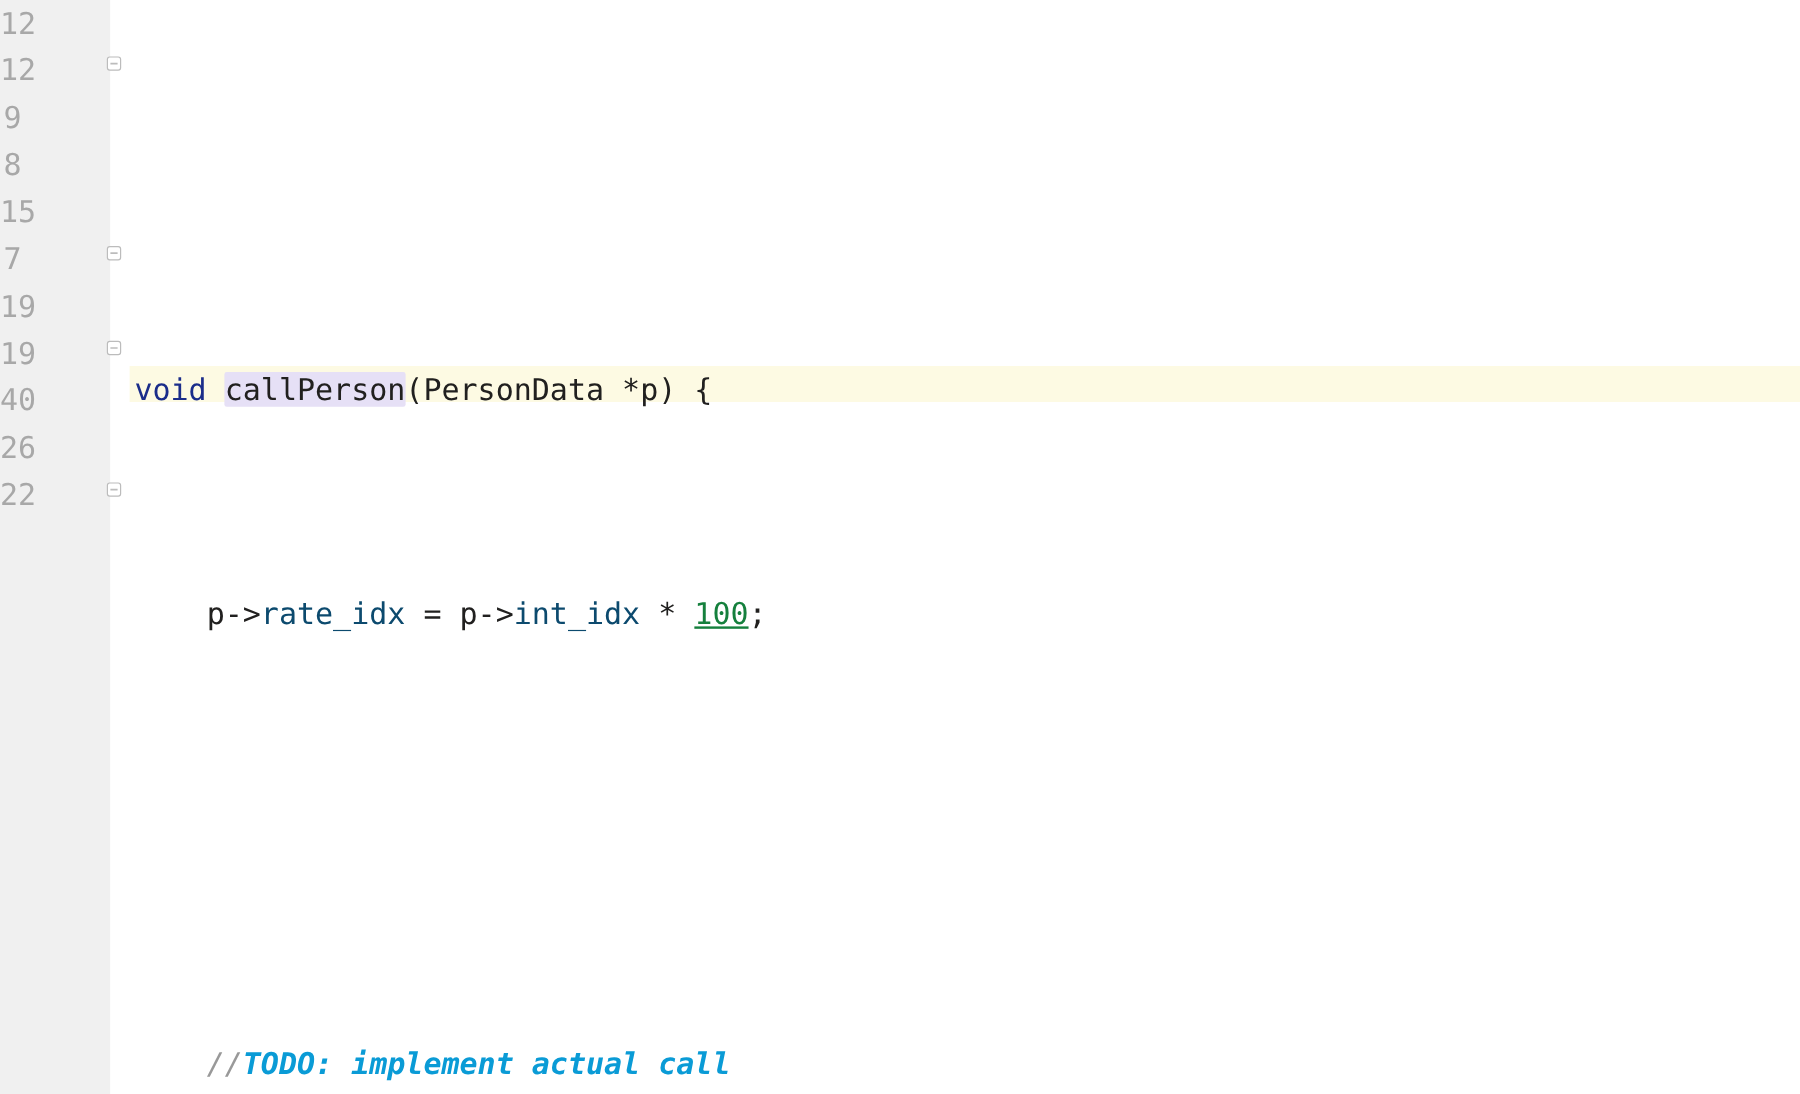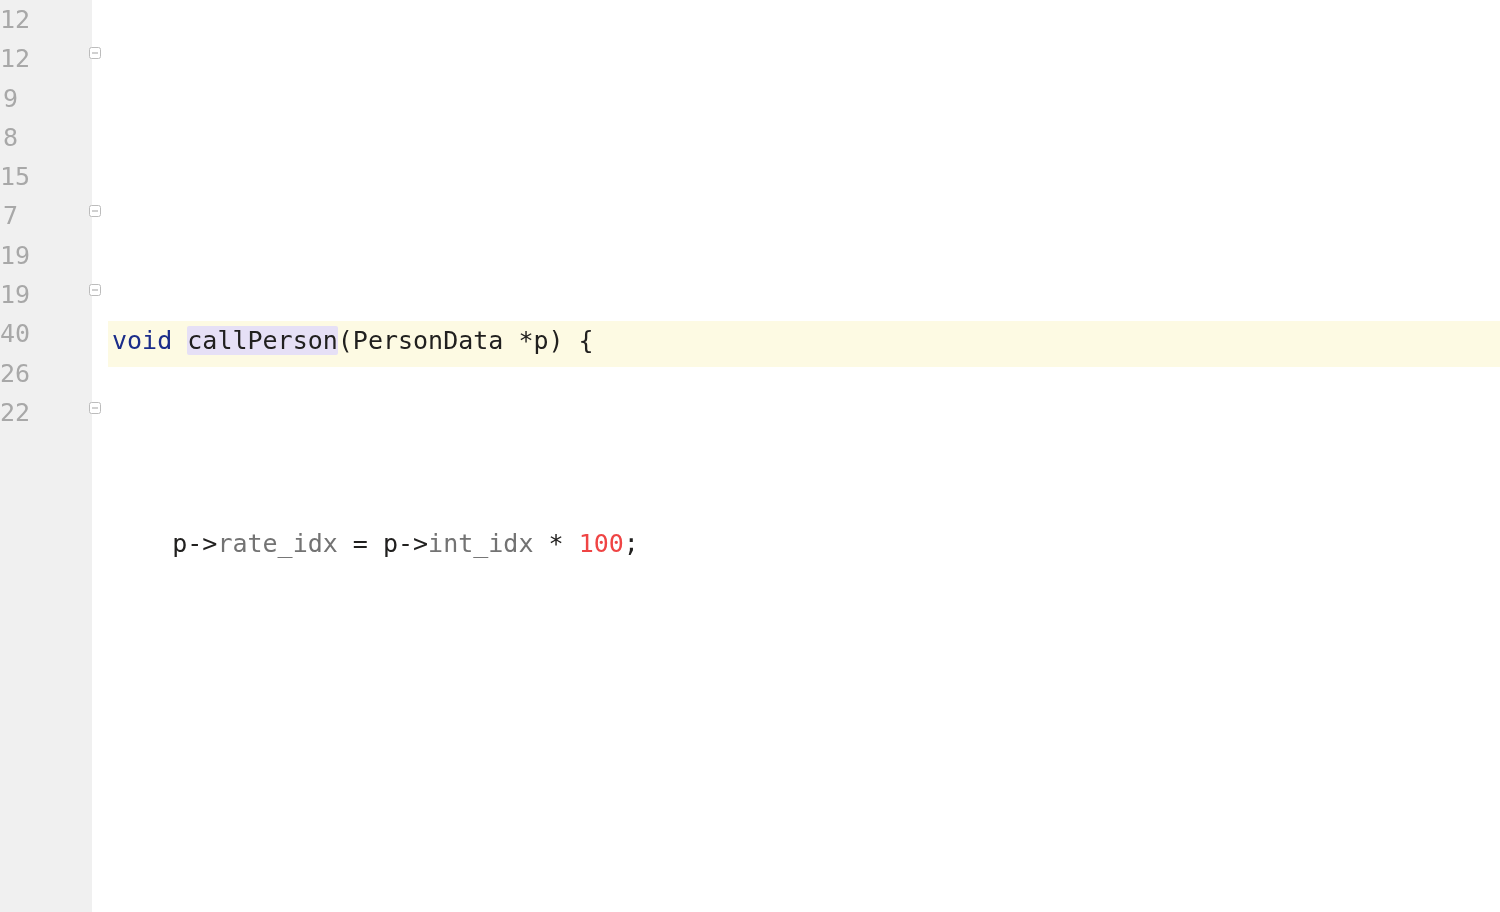--- a/index.html
+++ b/index.html
@@ -50,34 +50,34 @@
   }
   .code {
     flex: 1;
     background: #ffffff;
     white-space: pre;
     position: relative;
     padding-left: 4px;
   }
   .line {
     display: block;
-    height: 46px;
+    height: 30px;
     position: relative;
   }
   .line.highlight {
     background: #fdfae3;
     margin-left: -4px;
     padding-left: 4px;
   }
   
   .kw   { color: #1b2d8a; }   
   .id   { color: #21201f; }
-  .num-lit { color: #ef4444; }
+  .num-lit { color: #15803d; text-decoration: underline; }
   .punct{ color: #21201f; }
-  .field{ color: #737373; text-align: center; }
+  .field{ color: #0c4a6e; text-align: center; }
   .cmt  { color: #999999; font-style: italic; }
   .todo { color: #0a9bd6; font-style: italic; font-weight: bold;}
   .hl-ident {
     background: #e6e0f6;
     border-radius: 2px;
   }
 </style>
 </head>
 <body>
 

